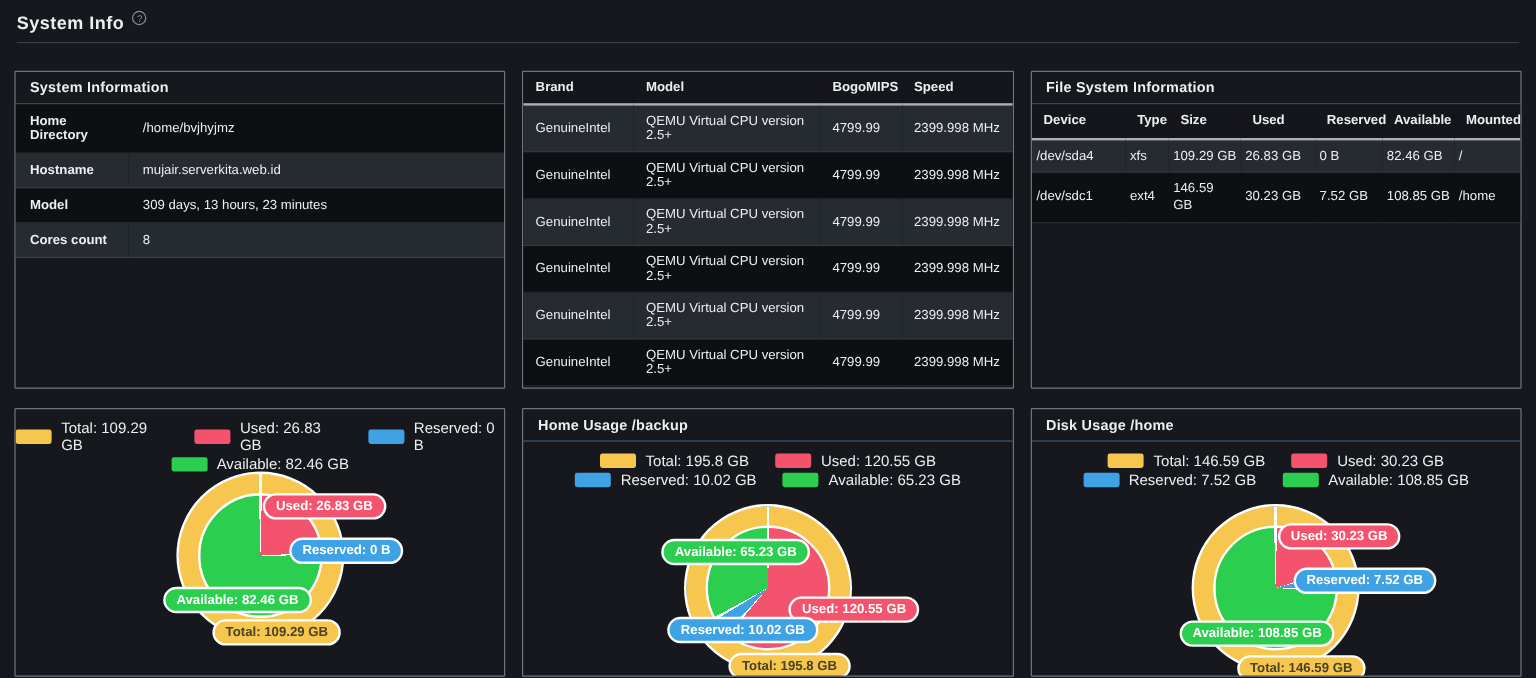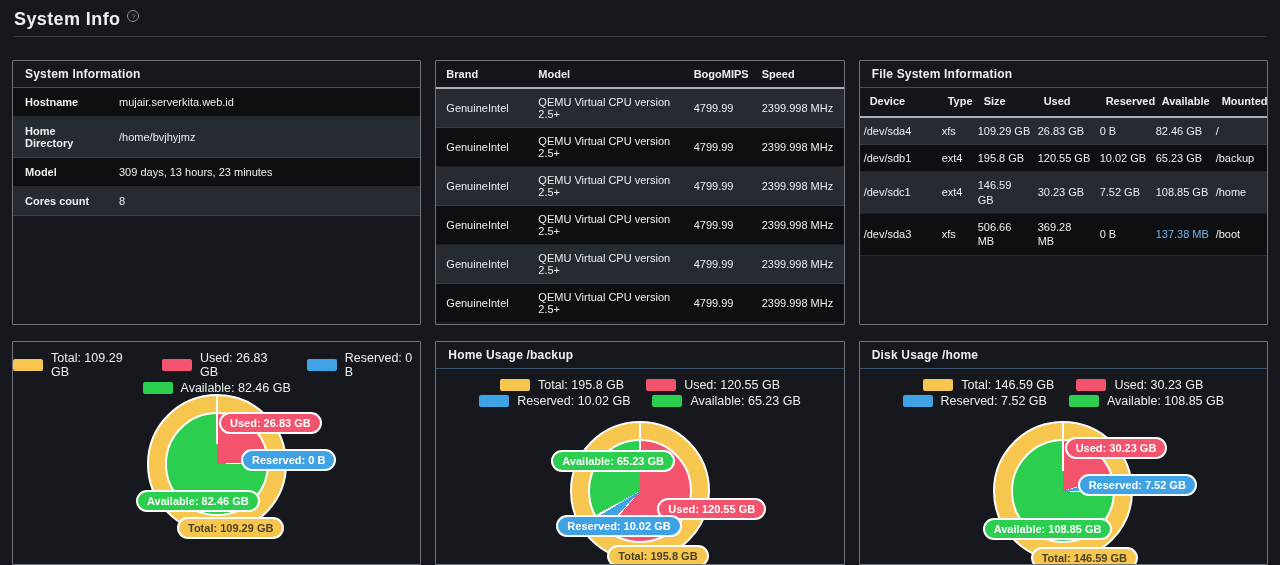--- a/index.html
+++ b/index.html
@@ -5,21 +5,21 @@
   :root{
     --bg:#16181d; --row-dark:#0d0f13; --row-light:#262a31;
     --panel-border:#70757d; --text:#eceef0;
     --gold:#f6c64e; --pink:#f4536e; --blue:#3ea2e5; --green:#2bce4e;
     --link-blue:#74b3e2;
   }
   *{box-sizing:border-box;margin:0;padding:0}
   html,body{width:1280px;height:565px;overflow:hidden}
   body{background:var(--bg);color:var(--text);font-family:"Liberation Sans",sans-serif;}
   .topbar{padding:9px 14px 0}
-  .page-title{font-size:18px;font-weight:600;letter-spacing:.4px;display:inline-block}
+  .page-title{font-size:15px;font-weight:600;letter-spacing:.4px;display:inline-block}
   .help-icon{display:inline-block;width:12px;height:12px;border:1px solid #8b8f96;border-radius:50%;
     color:#8b8f96;font-size:8px;line-height:11px;text-align:center;vertical-align:6px;margin-left:7px;cursor:pointer}
   .top-divider{border:none;border-top:1px solid #3a3e45;margin-top:6px}
   .content{padding:23px 12px 0;display:grid;grid-template-columns:repeat(3,1fr);
     grid-template-rows:265px 224px;gap:16px 14px}
   .card{border:1px solid var(--panel-border);border-radius:1px;background:var(--bg);
     overflow:hidden;display:flex;flex-direction:column}
   .card-header{padding:6px 12px;font-size:12px;font-weight:700;letter-spacing:.2px;
     border-bottom:1px solid #4a5058;flex:0 0 auto}
   .disk .card-header{border-bottom-color:#3f5673}
@@ -65,26 +65,26 @@
   <hr class="top-divider">
 </div>
 
 <div class="content">
 
   <div class="card">
     <div class="card-header">System Information</div>
     <table class="kv">
       <tbody>
         <tr>
+          <td class="k">Home Directory</td>
+          <td>/home/bvjhyjmz</td>
+        </tr>
+        <tr>
           <td class="k">Hostname</td>
           <td>mujair.serverkita.web.id</td>
-        </tr>
-        <tr>
-          <td class="k">Home Directory</td>
-          <td>/home/bvjhyjmz</td>
         </tr>
         <tr>
           <td class="k">Model</td>
           <td>309 days, 13 hours, 23 minutes</td>
         </tr>
         <tr>
           <td class="k">Cores count</td>
           <td>8</td>
         </tr>
       </tbody>
@@ -177,49 +177,29 @@
         <tr>
           <td>/dev/sda4</td>
             <td>xfs</td>
             <td>109.29&nbsp;GB</td>
             <td>26.83&nbsp;GB</td>
             <td>0&nbsp;B</td>
             <td>82.46&nbsp;GB</td>
             <td>/</td>
         </tr>
         <tr>
-          <td>/dev/sdb1</td>
-            <td>ext4</td>
-            <td>195.8&nbsp;GB</td>
-            <td>120.55&nbsp;GB</td>
-            <td>10.02&nbsp;GB</td>
-            <td>65.23&nbsp;GB</td>
-            <td>/backup</td>
-        </tr>
-        <tr>
           <td>/dev/sdc1</td>
             <td>ext4</td>
             <td>146.59
 GB</td>
             <td>30.23&nbsp;GB</td>
             <td>7.52&nbsp;GB</td>
             <td>108.85&nbsp;GB</td>
             <td>/home</td>
         </tr>
-        <tr>
-          <td>/dev/sda3</td>
-            <td>xfs</td>
-            <td>506.66
-MB</td>
-            <td>369.28
-MB</td>
-            <td>0&nbsp;B</td>
-            <td class="blue">137.38&nbsp;MB</td>
-            <td>/boot</td>
-        </tr>
       </tbody>
     </table>
   </div>
 
   <div class="card disk">
     <div class="disk-body">
       <div class="legend">
         <div class="legend-row">
           <span class="legend-item">
               <span class="swatch sw-total"></span>

